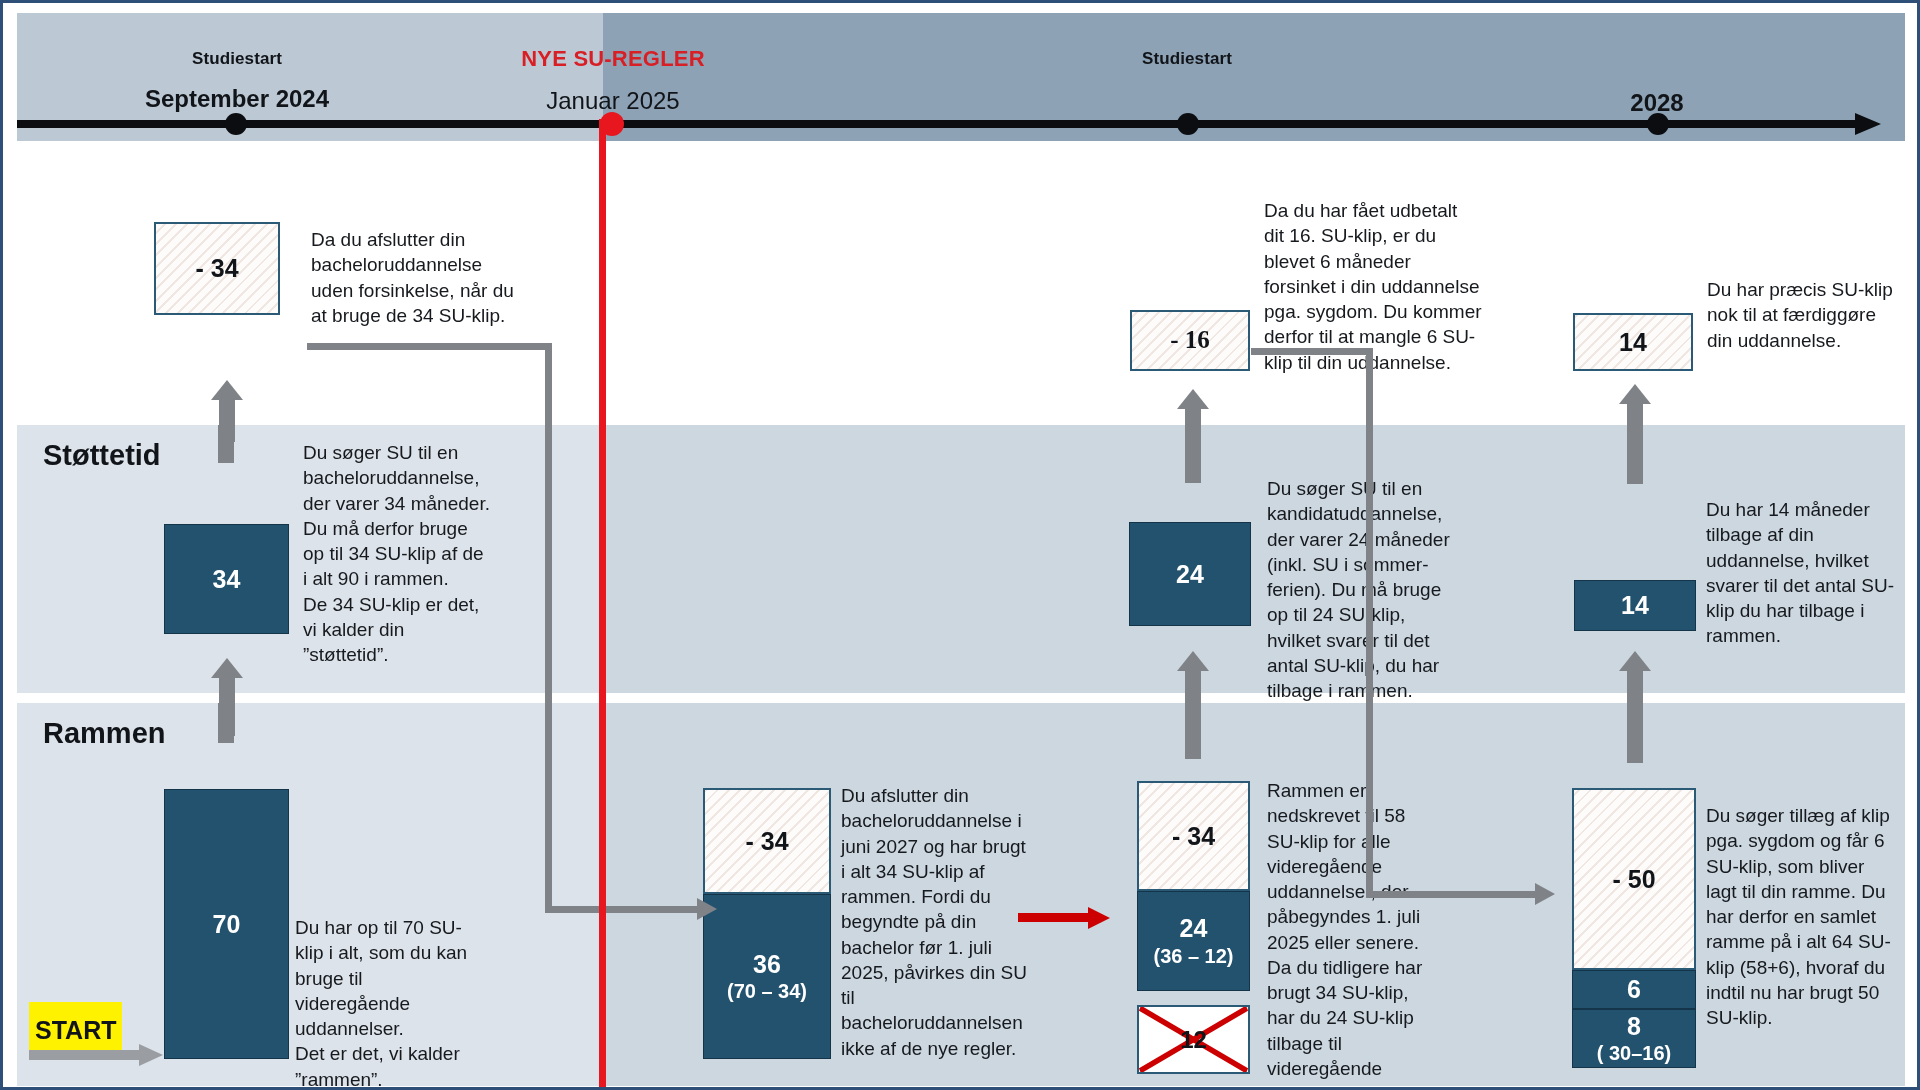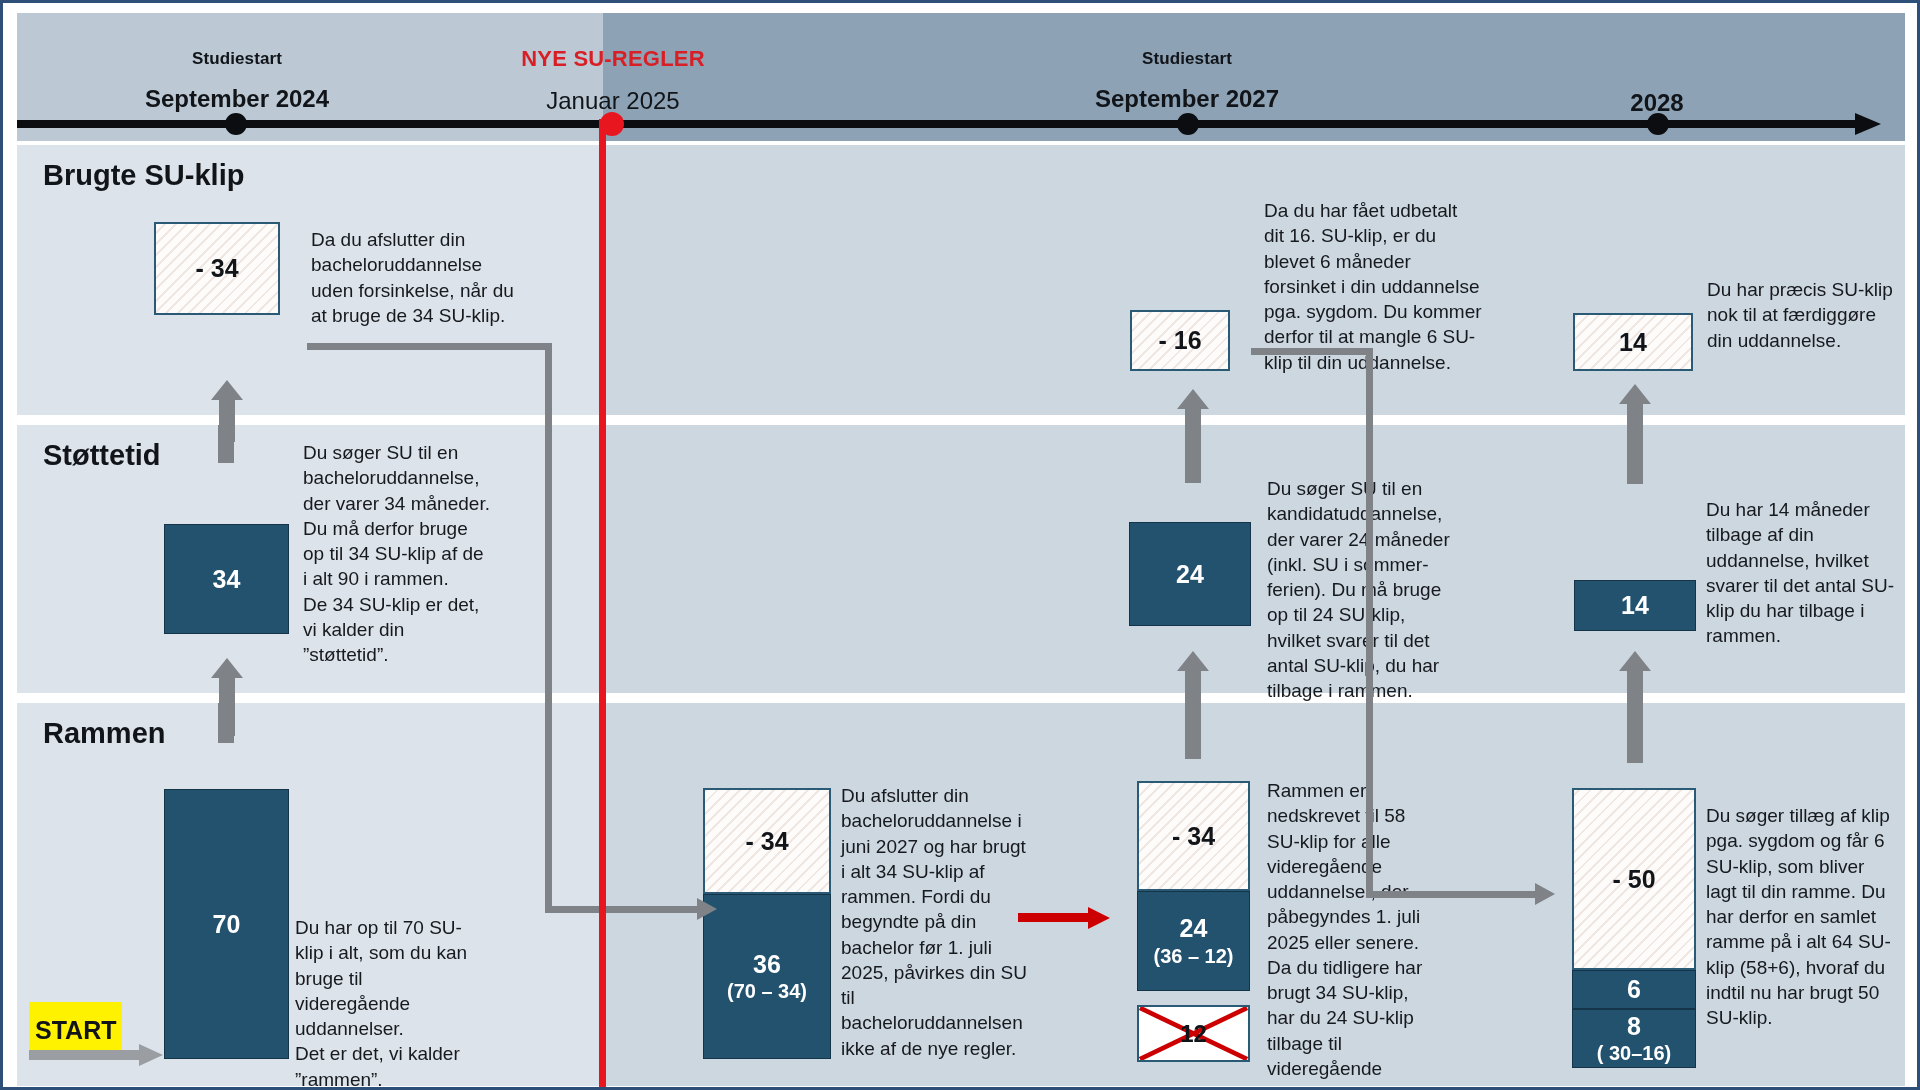--- a/index.html
+++ b/index.html
@@ -276,50 +276,45 @@
       <div class="tl-main">September 2024</div>
     </div>
 
     <div class="tl-marker-label" style="left:436px; top:33px; width:320px;">
       <div class="tl-red">NYE SU-REGLER</div>
       <div class="tl-main regular">Januar 2025</div>
     </div>
 
     <div class="tl-marker-label" style="left:1010px; top:36px; width:320px;">
       <div class="tl-sub">Studiestart</div>
-      <div class="tl-main">September 2027</div>
     </div>
 
     <div class="tl-marker-label" style="left:1480px; top:60px; width:320px;">
       <div class="tl-main">2028</div>
     </div>
   </div>
 
   <div id="axis">
     <div class="bar"></div>
     <div class="arrow"></div>
     <div class="tl-dot" style="left:208px;"></div>
     <div class="tl-dot red" style="left:583px;"></div>
     <div class="tl-dot" style="left:1160px;"></div>
     <div class="tl-dot" style="left:1630px;"></div>
   </div>
 
   <div id="red-rule-line"></div>
 
-  <div class="band" id="band-brugte">
-    <div class="band-right"></div>
-    <div class="band-title">Brugte SU-klip</div>
-  </div>
 
   <div class="box box-hatch" style="left:151px; top:219px; width:126px; height:93px;">
     <span>- 34</span>
   </div>
   <div class="note" style="left:308px; top:224px; width:212px;">Da du afslutter din bacheloruddannelse uden forsinkelse, når du at bruge de 34 SU-klip.</div>
 
-  <div class="box box-hatch" style="left:1127px; top:307px; width:100px; height:61px;">
+  <div class="box box-hatch" style="left:1127px; top:307px; width:120px; height:61px;font-family:Liberation Serif, serif;">
     <span>- 16</span>
   </div>
   <div class="note" style="left:1261px; top:195px; width:218px;">Da du har fået udbetalt dit 16. SU-klip, er du blevet 6 måneder forsinket i din uddannelse pga. sygdom. Du kommer derfor til at mangle 6 SU-klip til din uddannelse.</div>
 
   <div class="box box-hatch" style="left:1570px; top:310px; width:120px; height:58px;">
     <span>14</span>
   </div>
   <div class="note" style="left:1704px; top:274px; width:192px;">Du har præcis SU-klip nok til at færdiggøre din uddannelse.</div>
 
   <div class="band" id="band-stoette">
@@ -368,21 +363,21 @@
     <div class="head" style="left:70px;"></div>
   </div>
 
   <div class="box box-hatch" style="left:1134px; top:778px; width:113px; height:110px;">
     <span>- 34</span>
   </div>
   <div class="box box-solid" style="left:1134px; top:888px; width:113px; height:100px;">
     <span>24</span>
     <span class="sub">(36 – 12)</span>
   </div>
-  <div class="box box-crossed" style="left:1134px; top:1002px; width:113px; height:57px;">
+  <div class="box box-crossed" style="left:1134px; top:1002px; width:113px; height:69px;">
     <span style="position:relative; z-index:2;">12</span>
     <svg class="cross-svg" viewBox="0 0 113 57" preserveAspectRatio="none">
       <line x1="1" y1="1" x2="112" y2="56" stroke="#cc0000" stroke-width="5"></line>
       <line x1="112" y1="1" x2="1" y2="56" stroke="#cc0000" stroke-width="5"></line>
     </svg>
   </div>
   <div class="note" style="left:1264px; top:775px; width:172px;">Rammen er nedskrevet til 58 SU-klip for alle videregående uddannelser, der påbegyndes 1. juli 2025 eller senere. Da du tidligere har brugt 34 SU-klip, har du 24 SU-klip tilbage til videregående uddannelse</div>
 
   <div class="box box-hatch" style="left:1569px; top:785px; width:124px; height:182px;">
     <span>- 50</span>

